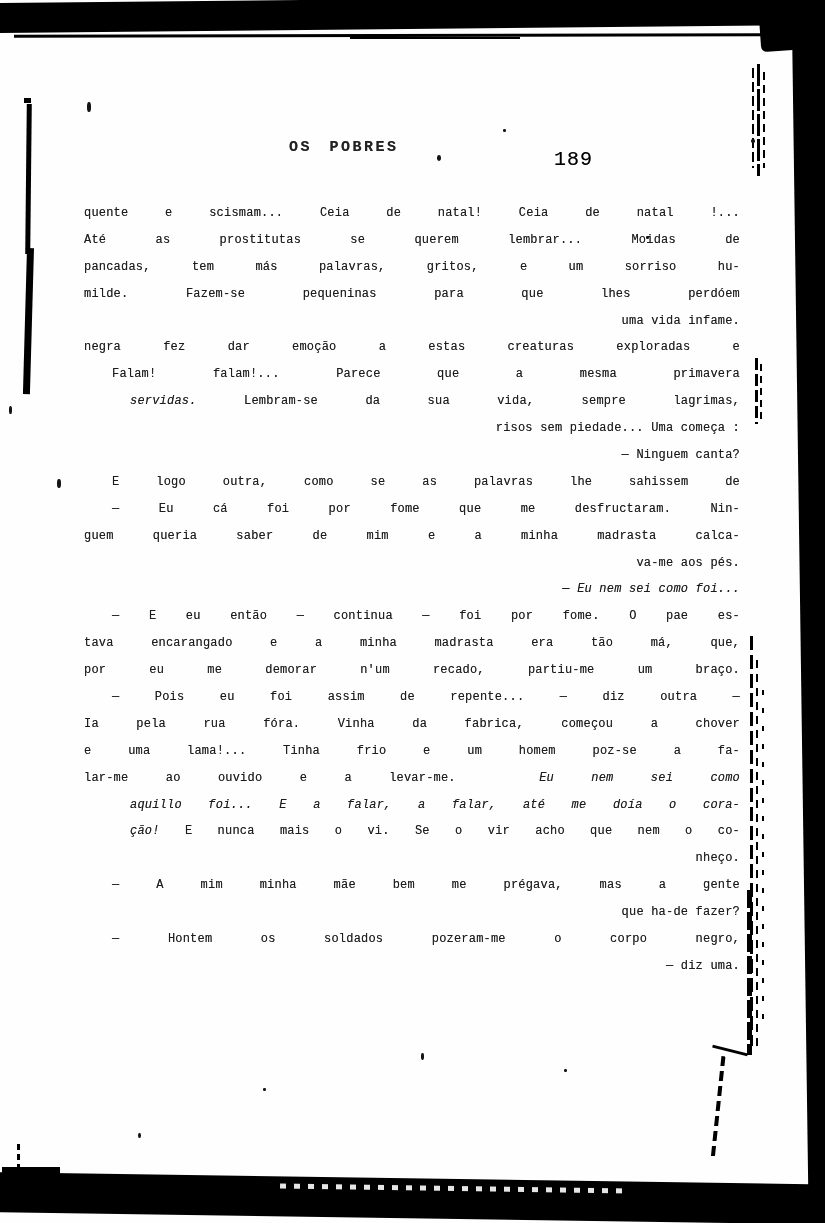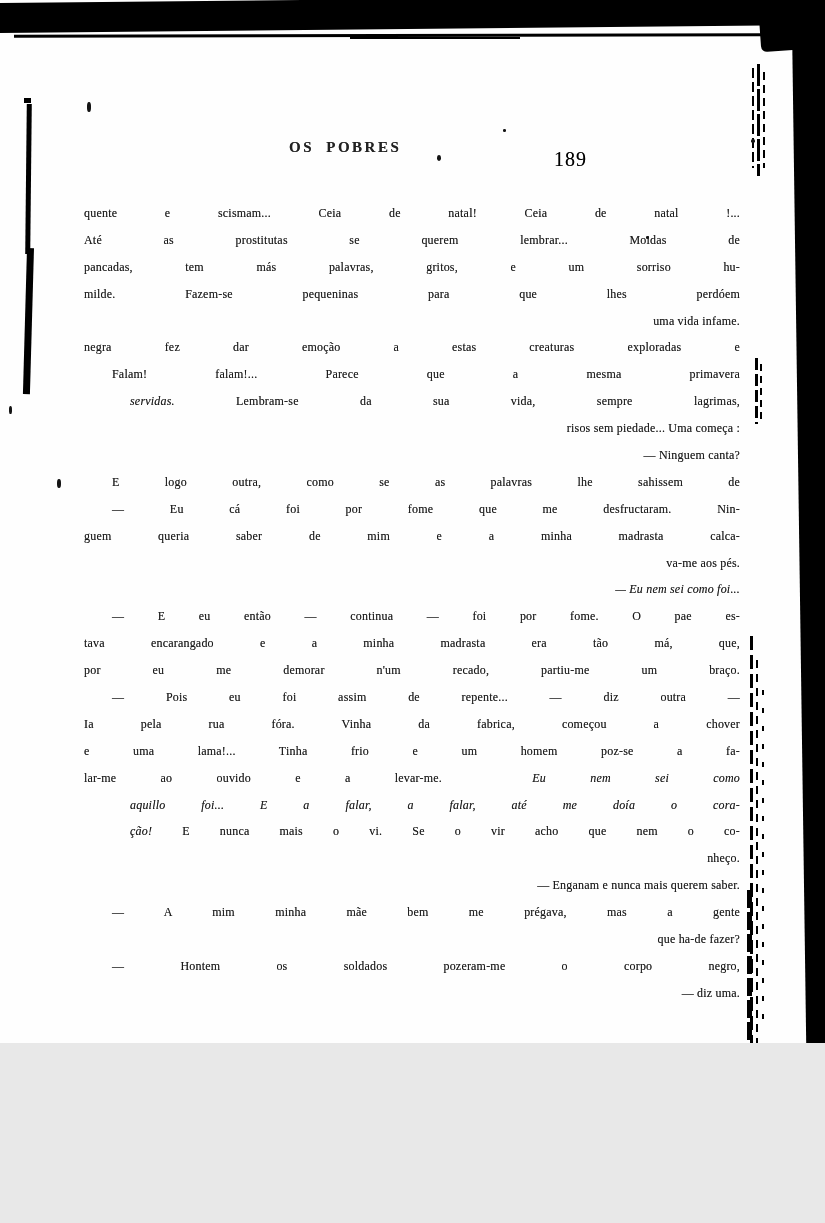--- a/index.html
+++ b/index.html
@@ -1,18 +1,18 @@
 <!DOCTYPE html>
 <html><head>
 <meta charset="utf-8">
 <style>
   html,body{margin:0;padding:0;background:#e8e8e8;}
   .page{
-    position:relative;width:825px;height:1043px;background:#fefefe;overflow:hidden;
-    font-family:Liberation Serif, serif;color:#1c1c1c;
+    position:relative;width:825px;height:1223px;background:#fefefe;overflow:hidden;
+    font-family:Liberation Mono, monospace;color:#1c1c1c;
     text-shadow:0 0 .5px rgba(25,25,25,.55);
   }
   
   .running-title{
     position:absolute;left:289px;top:139px;font-size:15px;font-weight:bold;
     letter-spacing:2.5px;word-spacing:6px;color:#222;
   }
   .page-number{position:absolute;left:554px;top:148px;font-size:20px;letter-spacing:1px;color:#000000;}
   
   .textblock{position:absolute;left:84px;top:200px;width:656px;font-size:12px;letter-spacing:.2px;}
@@ -112,20 +112,19 @@
     <div class="line j in">— E eu então — continua — foi por fome. O pae es-</div>
     <div class="line j">tava encarangado e a minha madrasta era tão má, que,</div>
     <div class="line j">por eu me demorar n'um recado, partiu-me um braço.</div>
     <div class="line j in">— Pois eu foi assim de repente... — diz outra —</div>
     <div class="line j">Ia pela rua fóra. Vinha da fabrica, começou a chover</div>
     <div class="line j">e uma lama!... Tinha frio e um homem poz-se a fa-</div>
     <div class="line j"><span>lar-me ao ouvido e a levar-me. </span><span class="it">Eu nem sei como</span></div>
     <div class="line j it">aquillo foi... E a falar, a falar, até me doía o cora-</div>
     <div class="line j"><span class="it">ção! </span><span>E nunca mais o vi. Se o vir acho que nem o co-</span></div>
     <div class="line">nheço.</div>
-    <div class="line in">— Enganam e nunca mais querem saber.</div>
     <div class="line j in">— A mim minha mãe bem me prégava, mas a gente</div>
     <div class="line">que ha-de fazer?</div>
     <div class="line j in">— Hontem os soldados pozeram-me o corpo negro,</div>
     <div class="line">— diz uma.</div>
   </div>
 
 </div>
 
 </body></html>

